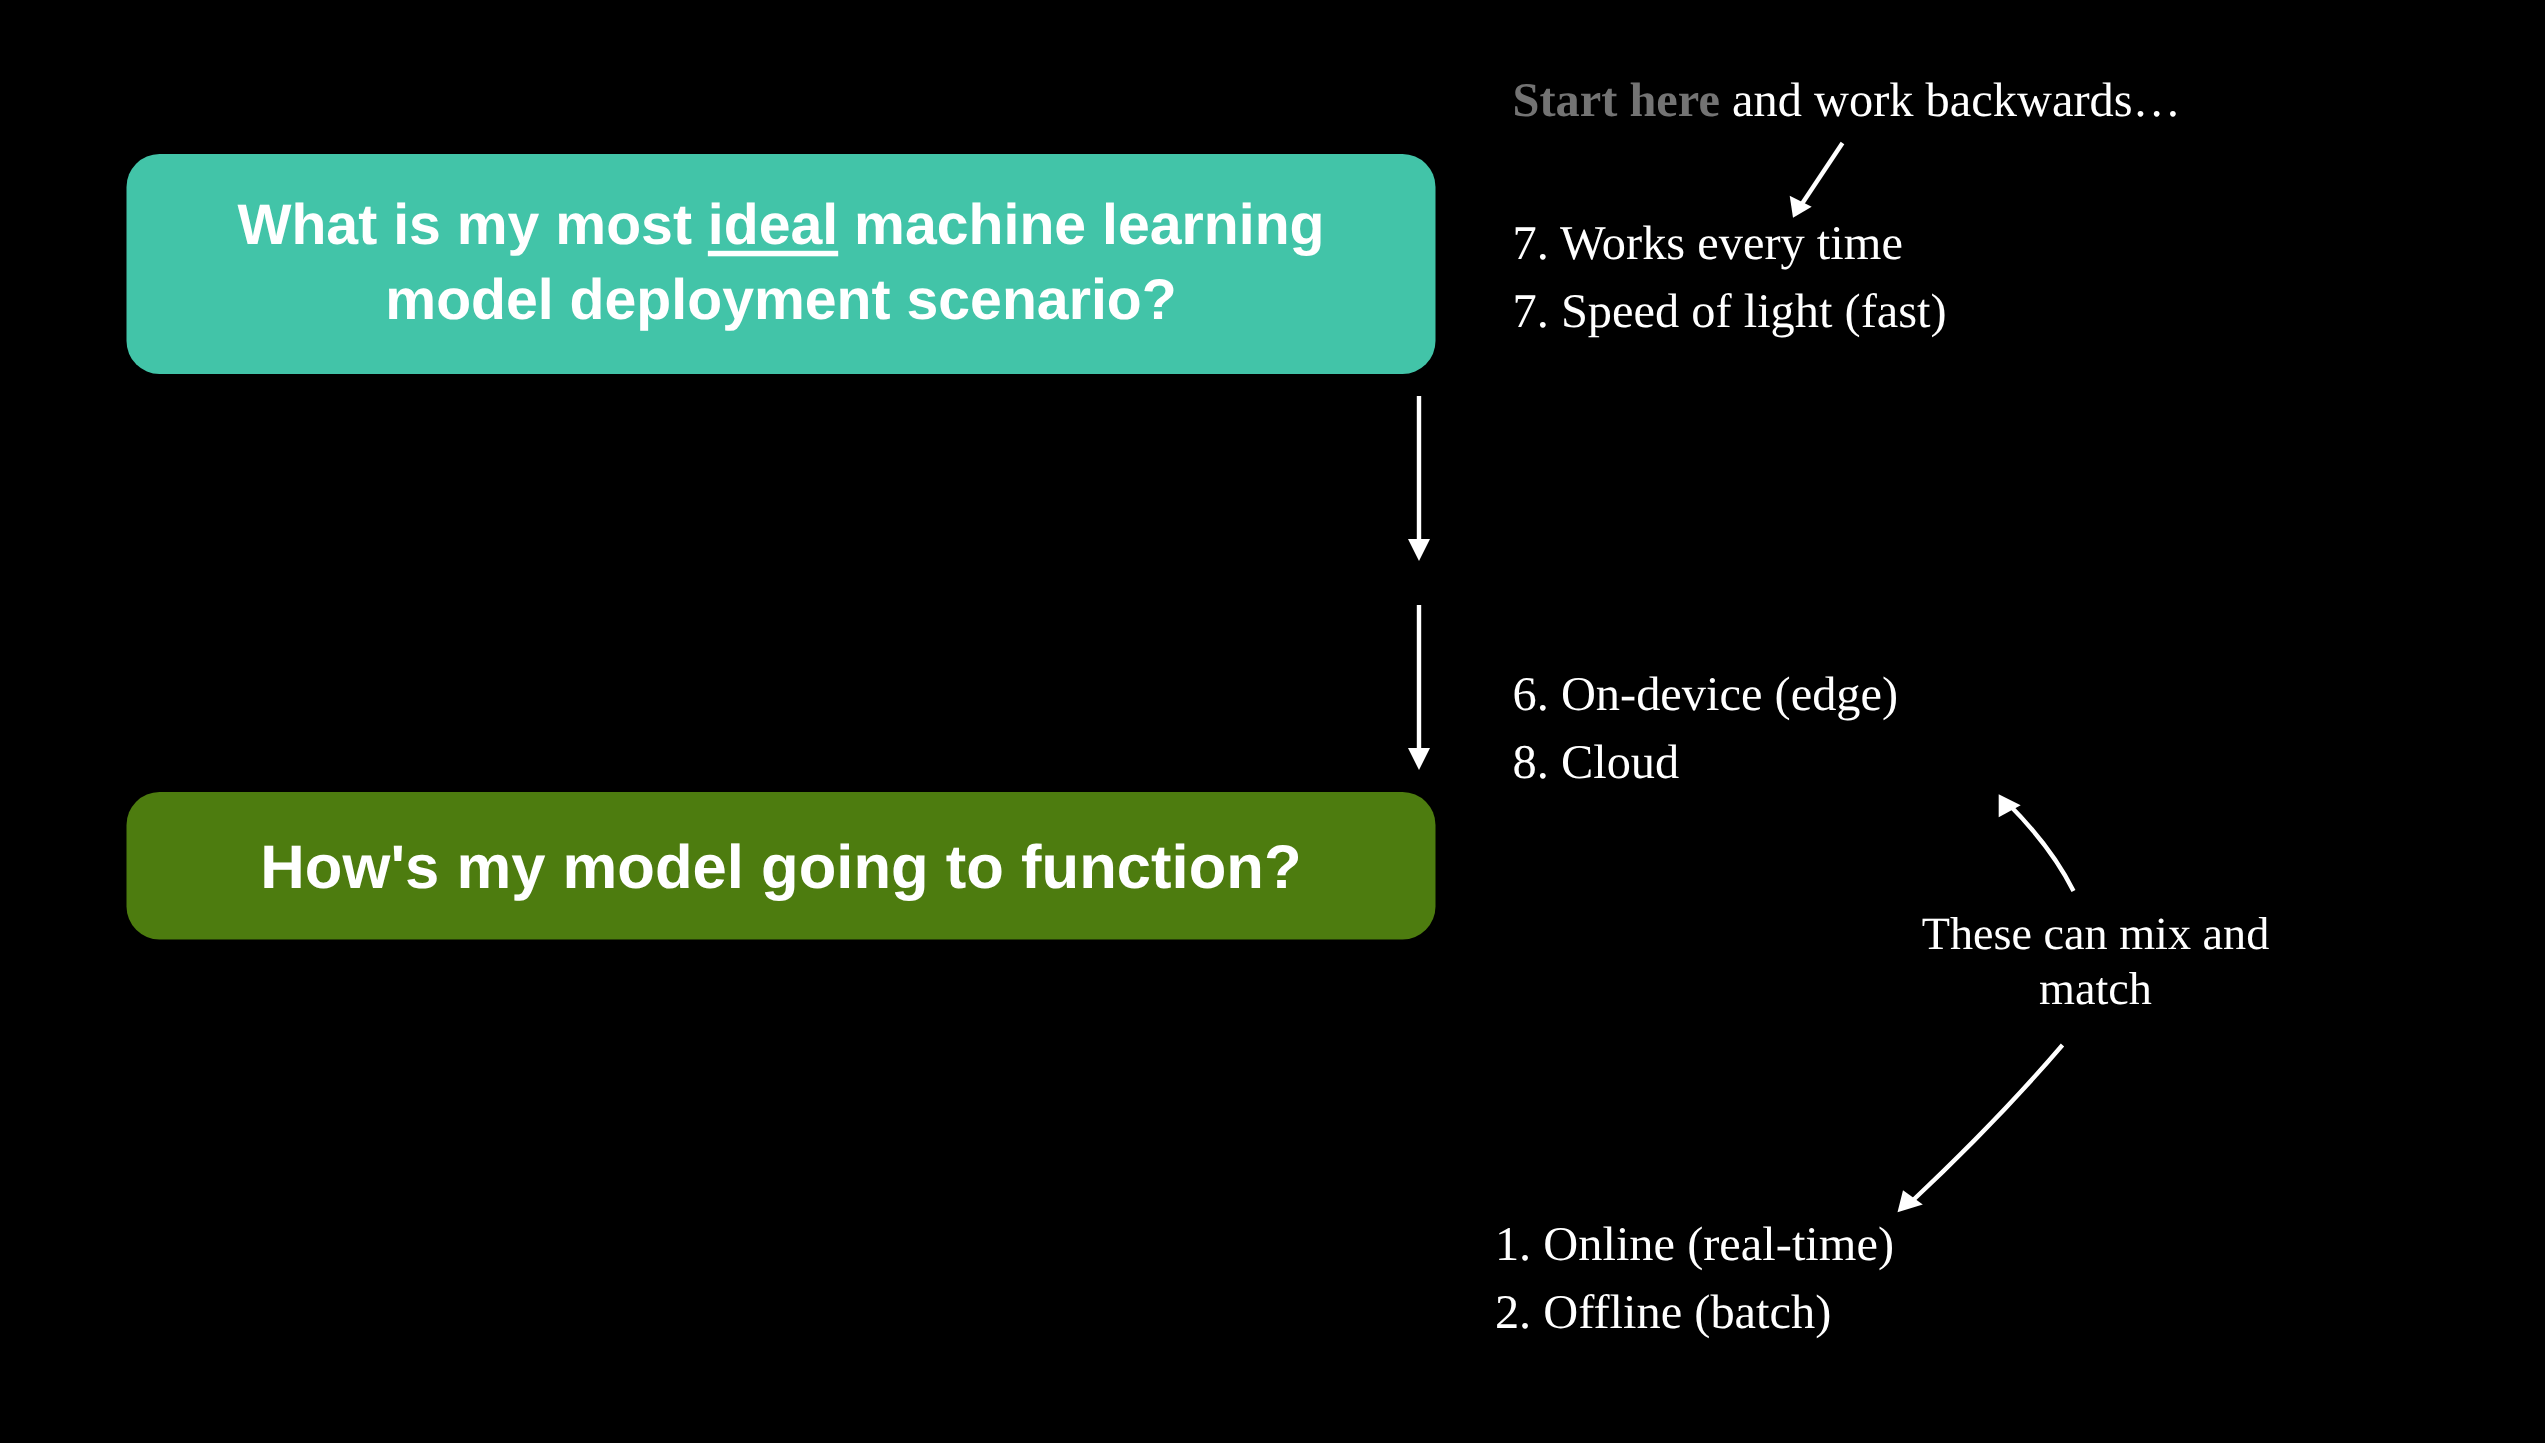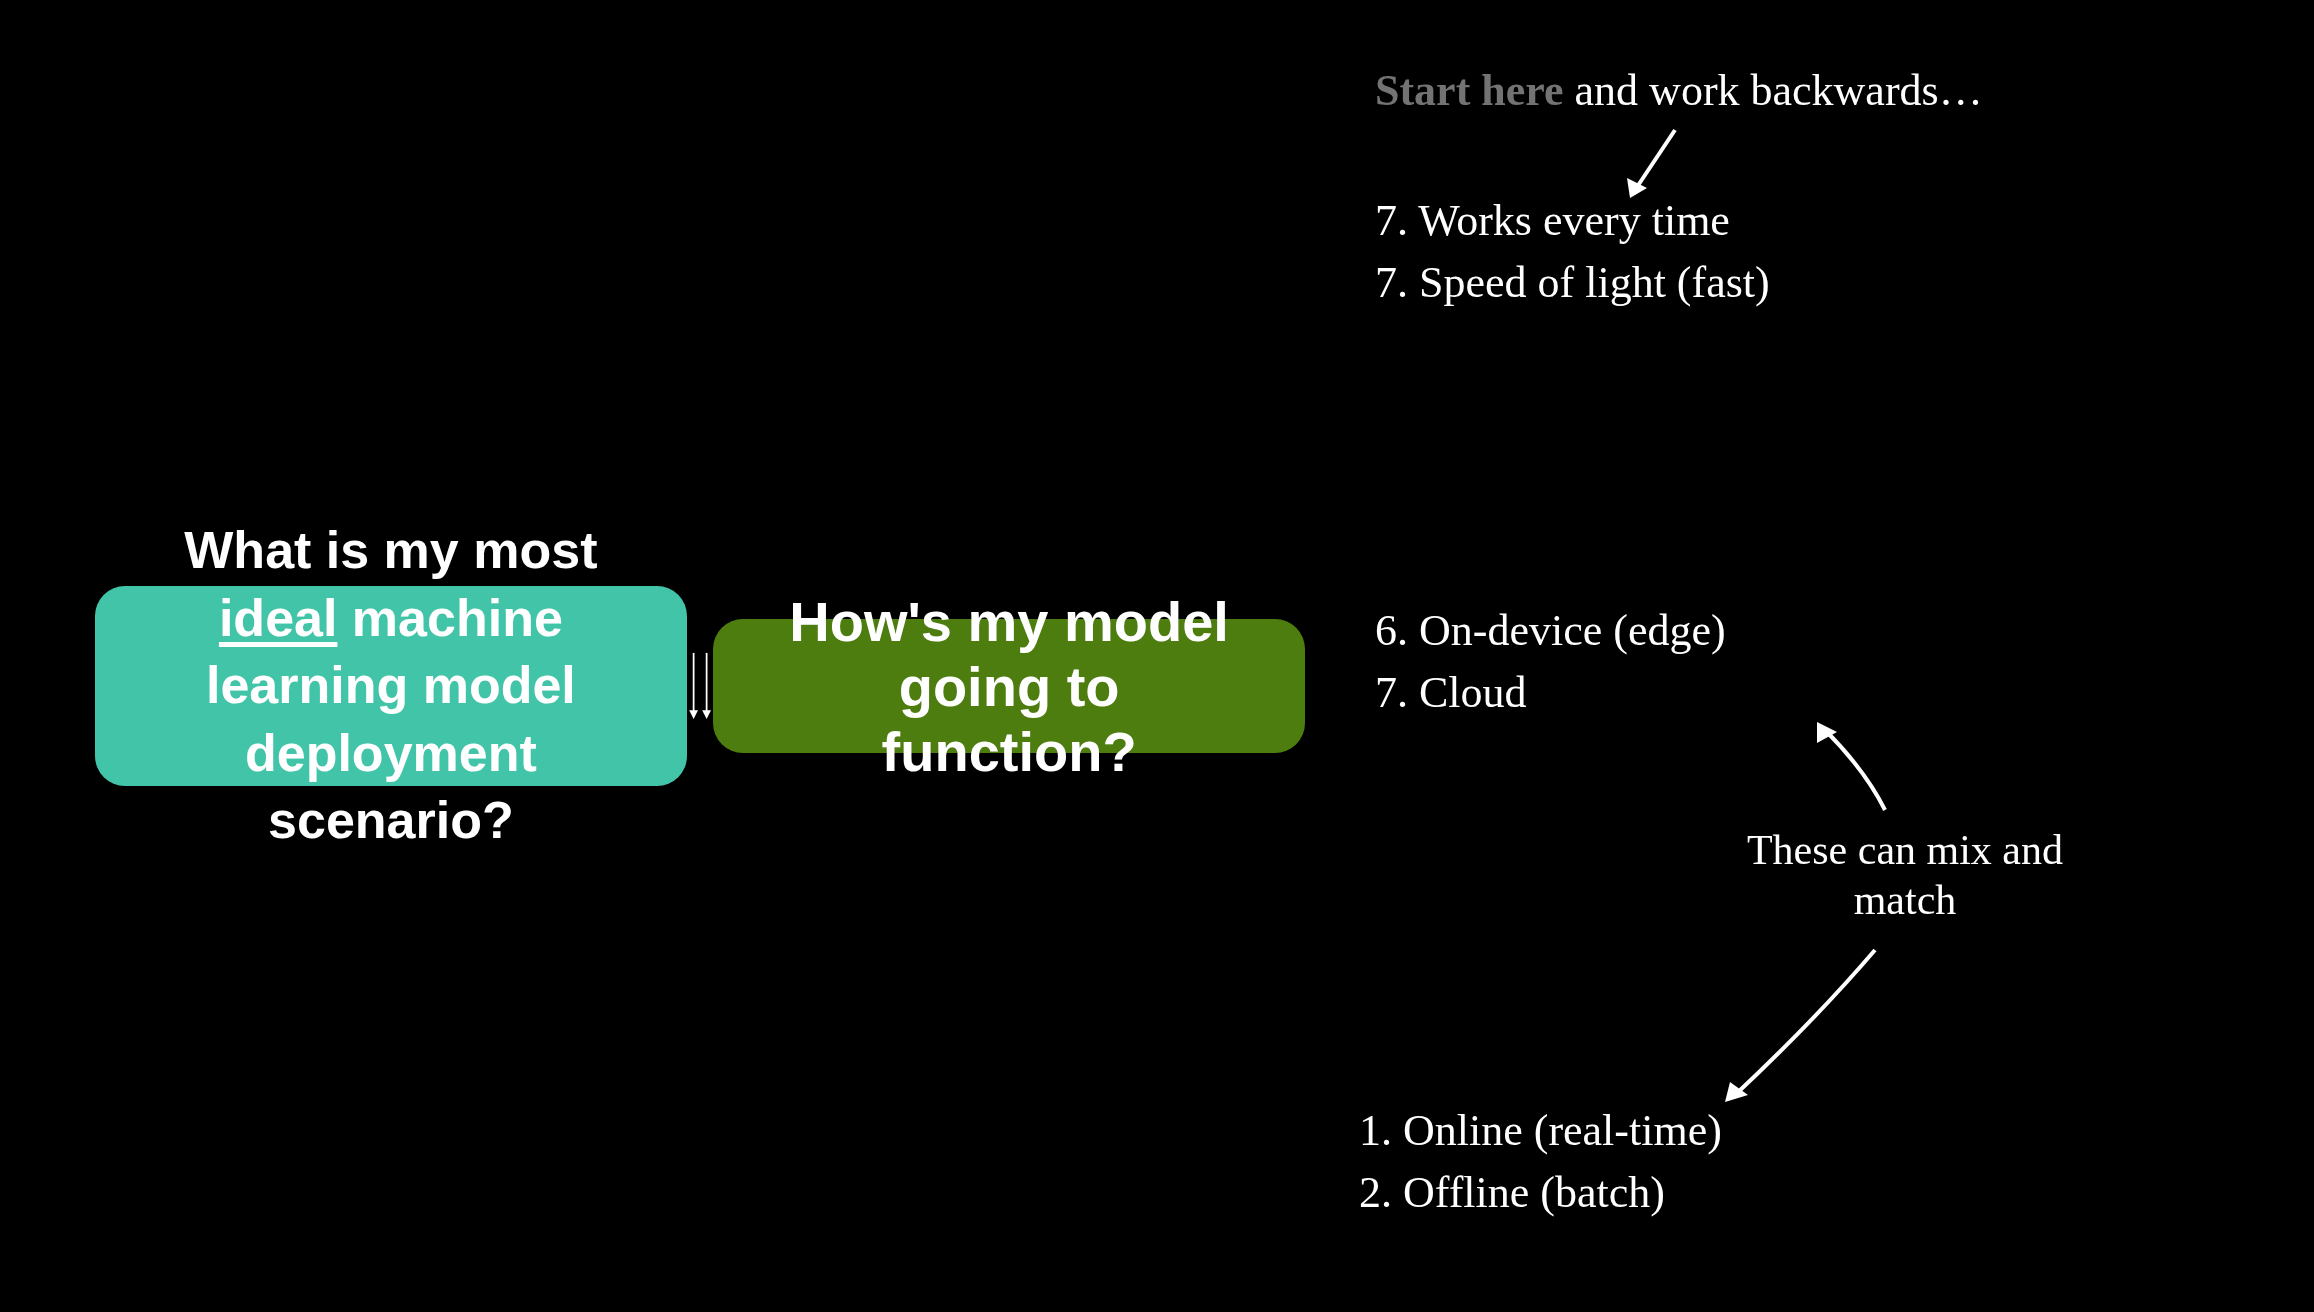--- a/index.html
+++ b/index.html
@@ -19,22 +19,22 @@
     
     .container {
       display: flex;
       padding: 100px 60px 80px 95px;
       gap: 40px;
       height: 100%;
     }
     
     .left-column {
       display: flex;
-      flex-direction: row;
-      align-items: center;
+      flex-direction: column;
+      align-items: flex-end;
       width: 1210px;
       padding-top: 40px;
     }
     
     .right-column {
       flex: 1;
       position: relative;
       padding-left: 20px;
     }
     
@@ -191,21 +191,21 @@
       <polygon points="25,78 22,58 42,68" fill="#fff"></polygon>
     </svg>
 
     <ul class="annotation-list handwritten list-top">
       <li>7. Works every time</li>
       <li>7. Speed of light (fast)</li>
     </ul>
 
     <ul class="annotation-list handwritten list-middle">
       <li>6. On-device (edge)</li>
-      <li>7. Cloud</li>
+      <li>8. Cloud</li>
     </ul>
 
     <svg class="curved-arrow arrow-mix-top" width="160" height="120" viewBox="0 0 160 120">
       <path d="M 100 100 Q 80 60 40 20" stroke="#fff" stroke-width="4" fill="none"></path>
       <polygon points="32,12 32,33 52,22" fill="#fff"></polygon>
     </svg>
 
     <div class="handwritten mix-match-label">
       <span>These can mix and match</span>
     </div>

